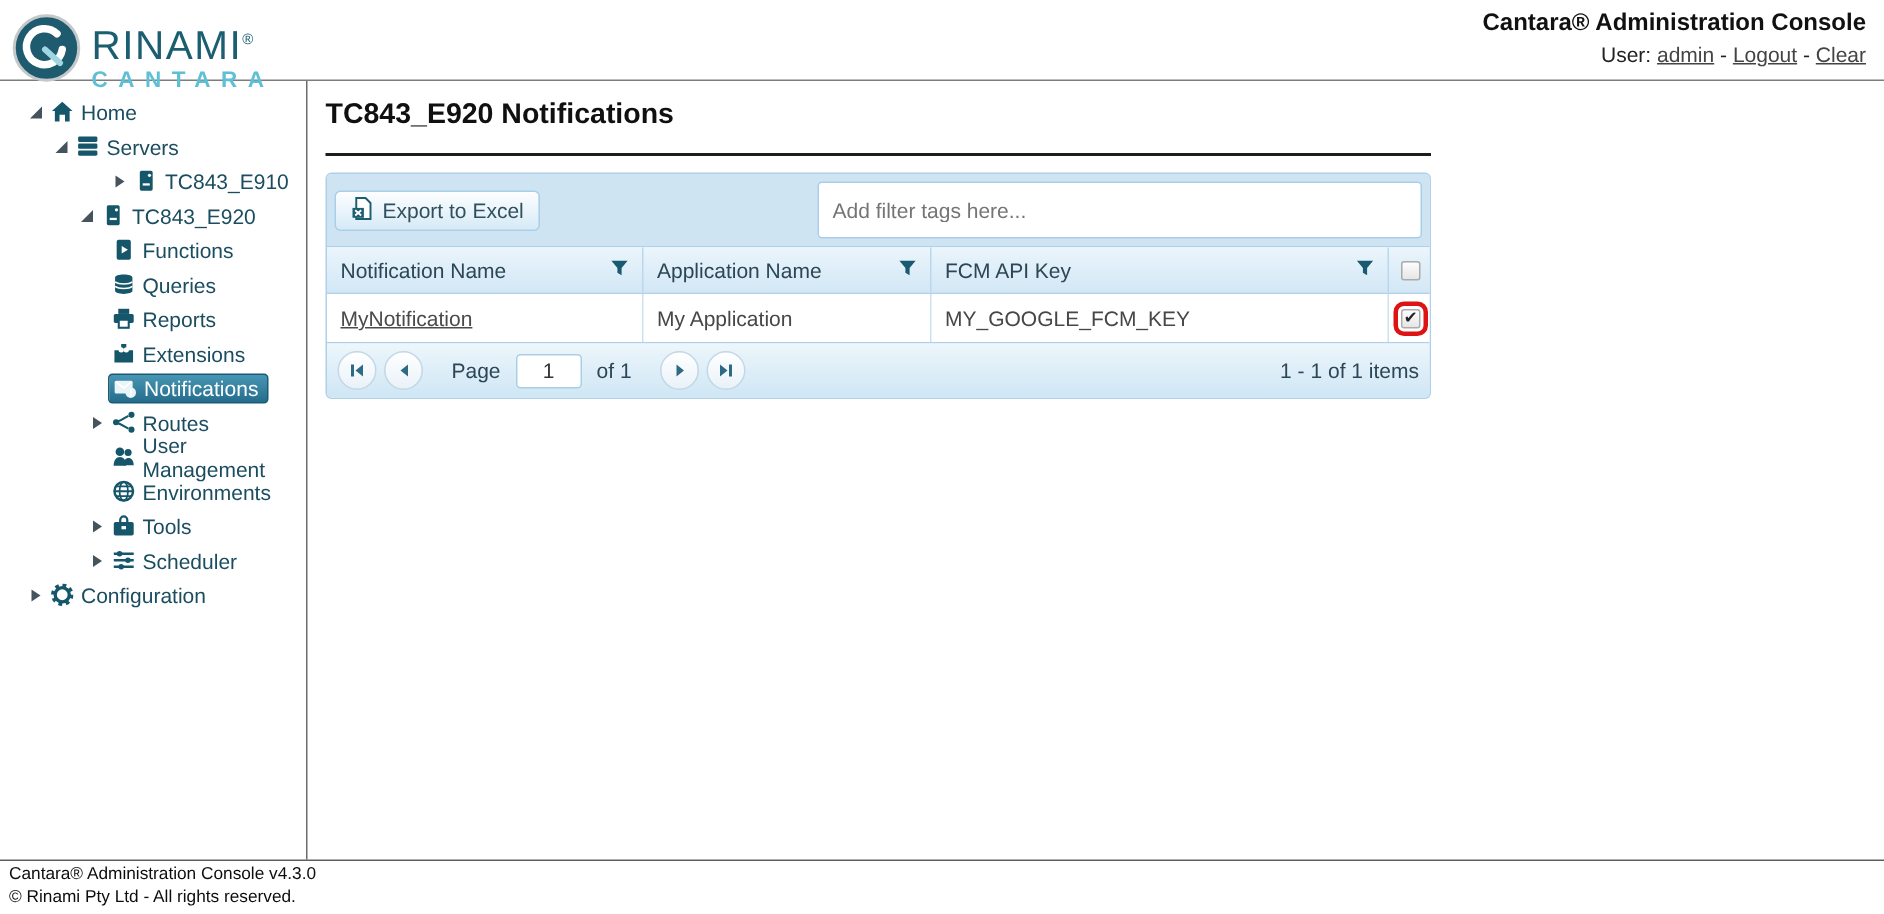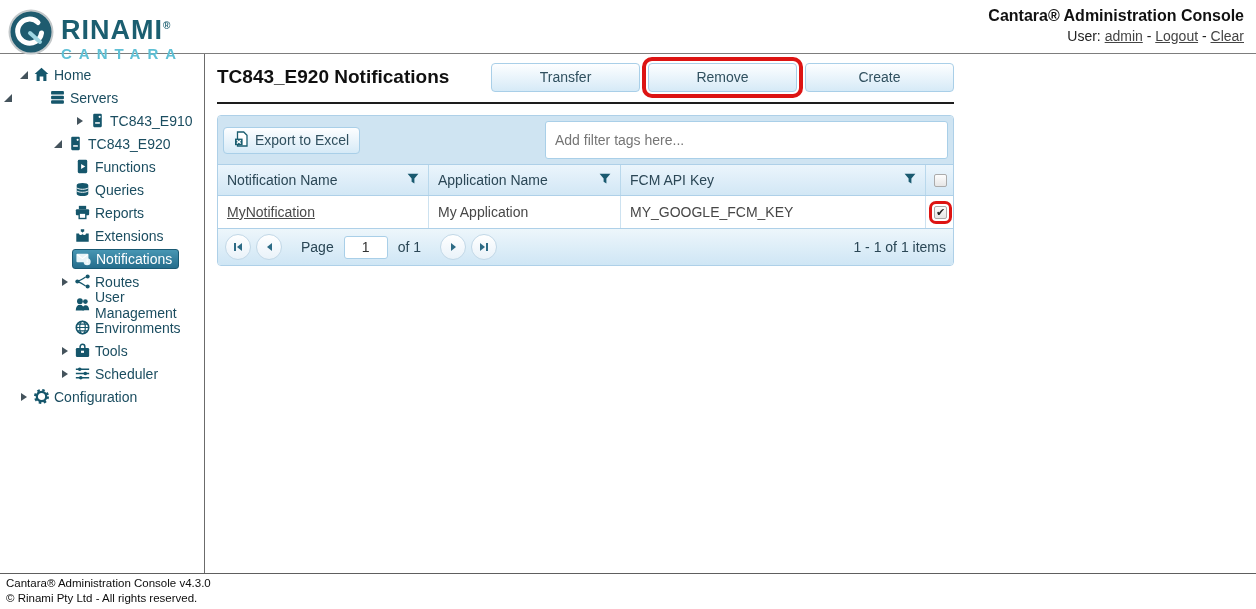--- a/index.html
+++ b/index.html
@@ -8,21 +8,21 @@
     width:1256px; height:609px; overflow:hidden; position:relative;
     font-family:"Liberation Sans", sans-serif; background:#fff; color:#222;
   }
 
   
   .app-header { height:54px; border-bottom:1px solid #7d7d7d; display:flex;
     justify-content:space-between; align-items:flex-start; padding:3px 12px 0 8px; }
   .logo { display:flex; align-items:center; gap:7px; }
   .logo-circle svg { display:block; }
   .brand-col { display:flex; flex-direction:column; line-height:1; }
-  .brand-top { font-size:27px; font-weight:bold; letter-spacing:1px; color:#1b5e70;margin-top:14px; }
+  .brand-top { font-size:27px; font-weight:normal; letter-spacing:1px; color:#1b5e70;margin-top:14px; }
   .brand-reg { font-size:10px; vertical-align:super; color:#1b5e70; }
   .brand-sub { font-size:15px; font-weight:bold; letter-spacing:7px; color:#5fc0d5; margin-top:2px; }
   .header-right { text-align:right; padding-top:4px; }
   .console-title { font-size:16px; font-weight:bold; color:#111; }
   .user-line { font-size:14px; color:#222; margin-top:3px; }
   .user-line a { color:#444; text-decoration:underline; cursor:pointer; }
 
   
   .body-wrap { display:flex; height:519px; }
   .sidebar { width:205px; border-right:1px solid #6b6b6b; padding-top:9px; overflow:hidden; flex:none; }
@@ -138,21 +138,21 @@
           </span>
           <span class="node">
             <span class="icon">
               <svg width="15" height="15" viewBox="0 0 14 14" fill="currentColor">
                 <path d="M7 .8 13.4 6.5h-1.8V13H8.7V8.9H5.3V13H2.4V6.5H.6Z"></path>
               </svg>
             </span>
             <span>Home</span>
           </span>
         </div>
-        <div class="tree-row" style=" gap: 32px;">
+        <div class="tree-row" style="padding-left: 33px;">
           <span class="arrow">
             <span class="exp"></span>
           </span>
           <span class="node">
             <span class="icon">
               <svg width="15" height="15" viewBox="0 0 14 14" fill="currentColor">
                 <rect x="1" y="1" width="12" height="3.3" rx=".9"></rect>
                 <rect x="1" y="5.3" width="12" height="3.3" rx=".9"></rect>
                 <rect x="1" y="9.6" width="12" height="3.3" rx=".9"></rect>
               </svg>
@@ -340,25 +340,20 @@
             </span>
             <span>Configuration</span>
           </span>
         </div>
       </div>
   </div>
 
   <div class="main">
     <div class="main-header">
       <div class="page-title">TC843_E920 Notifications</div>
-      <div class="btn-row" id="btn-row">
-          <button class="k-button">Transfer</button>
-          <button class="k-button annotated">Remove</button>
-          <button class="k-button">Create</button>
-        </div>
     </div>
     <hr class="title-rule">
 
     <div class="grid">
       <div class="grid-toolbar">
         <button class="export-btn">
           <span>
             <svg width="15" height="16" viewBox="0 0 15 16">
               <path d="M3.5 1h6.2L13 4.3V15H3.5Z" fill="#fff" stroke="#1b5e70" stroke-width="1.3"></path>
               <rect x="1" y="7.6" width="7.6" height="6.6" fill="#1b5e70"></rect>

